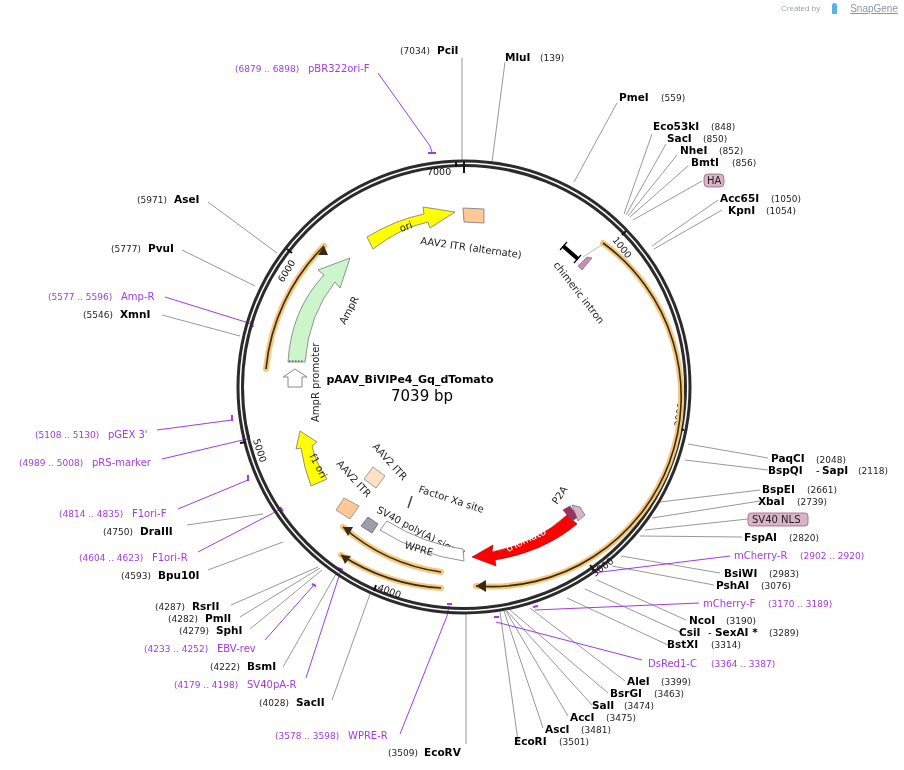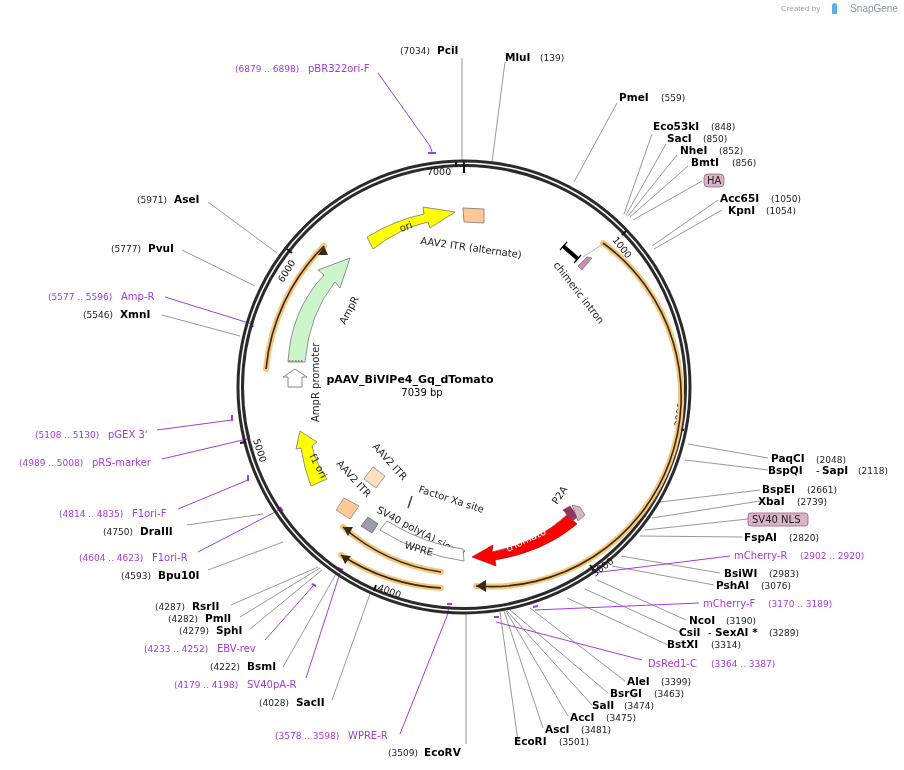--- a/index.html
+++ b/index.html
@@ -1,27 +1,27 @@
 <!DOCTYPE html>
 <html><head>
 <meta charset="utf-8">
 <style>
   html, body { margin: 0; padding: 0; background: #ffffff; }
   body { width: 904px; height: 770px; overflow: hidden; position: relative;
          font-family: "DejaVu Sans", sans-serif; }
   #map { position: absolute; left: 0; top: 0; }
   .credit { position: absolute; right: 6px; top: 3px; font-size: 8px; color: #9aa3ad;
             font-family: "Liberation Sans", sans-serif; display: flex; align-items: center; gap: 12px; margin-left: 48px; }
-  .credit .brand { font-size: 10px; color: #8a96a3; }
+  .credit .brand { font-size: 10px; color: #8a96a3; text-decoration: underline; }
   .credit .logo { display: inline-block; width: 5px; height: 11px; background: #5bb0e6;
                   border-radius: 3px 3px 1px 1px; margin-right: 1px; }
   .title { position: absolute; left: 0; width: 820px; top: 373px; text-align: center;
            font-size: 11px; font-weight: bold; color: #000; }
   .bp { position: absolute; left: 0; width: 844px; top: 387px; text-align: center;
-        font-size: 10px; color: #000; }
+        font-size: 15px; color: #000; }
   .site-name { font-weight: bold; font-size: 10.5px; fill: #000; }
   .site-pos { font-size: 9px; fill: #222; }
   .primer-name { font-size: 10px; fill: #a43ae0; }
   .primer-pos { font-size: 9px; fill: #a43ae0; }
   .feat-label { font-size: 10px; fill: #222; }
   .tick-label { font-size: 9.5px; fill: #111; }
 </style>
 </head>
 <body>
 

